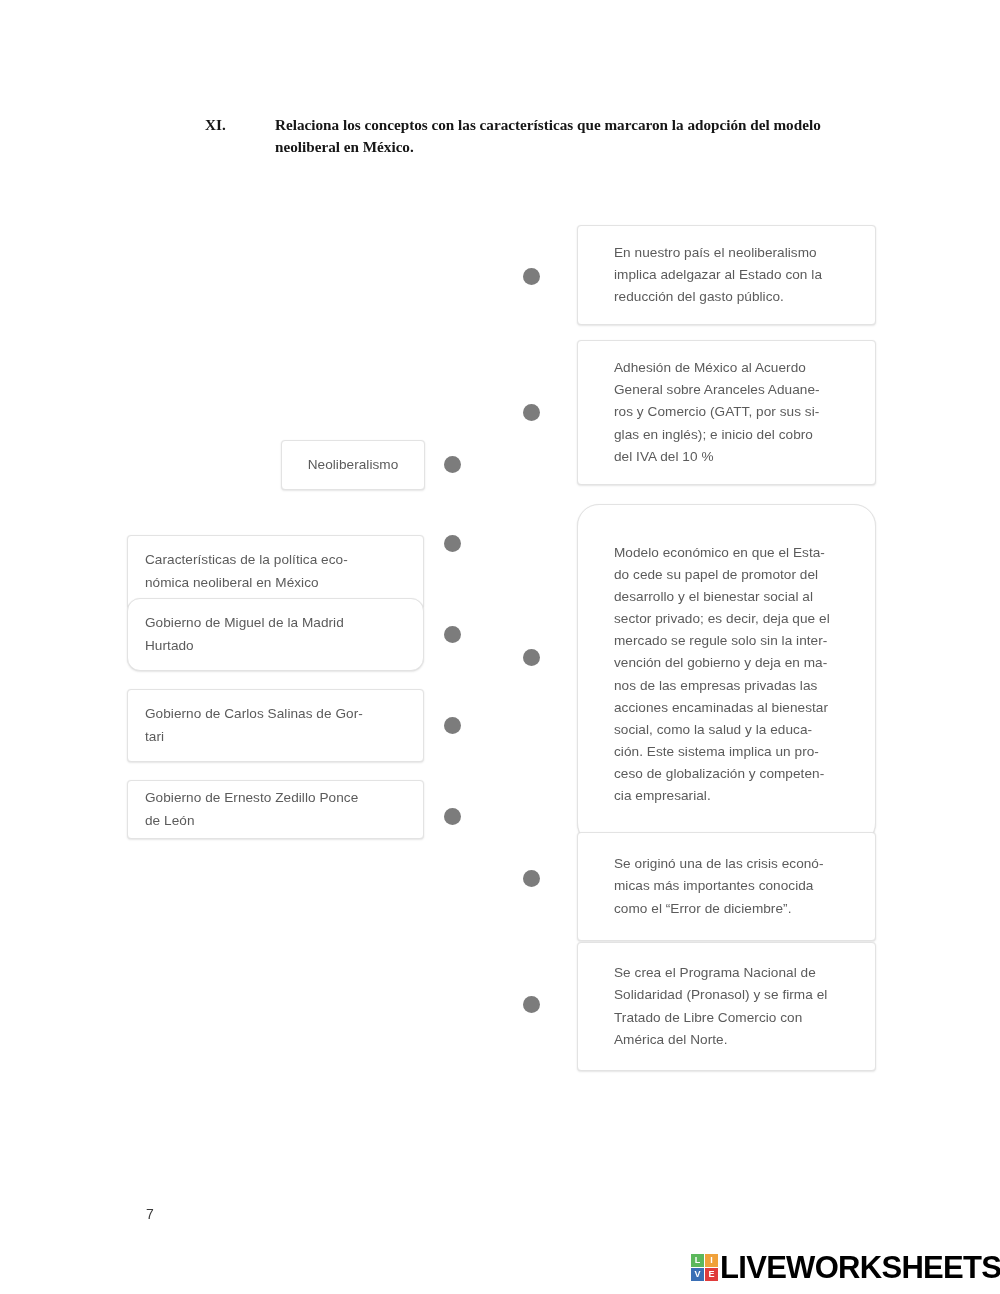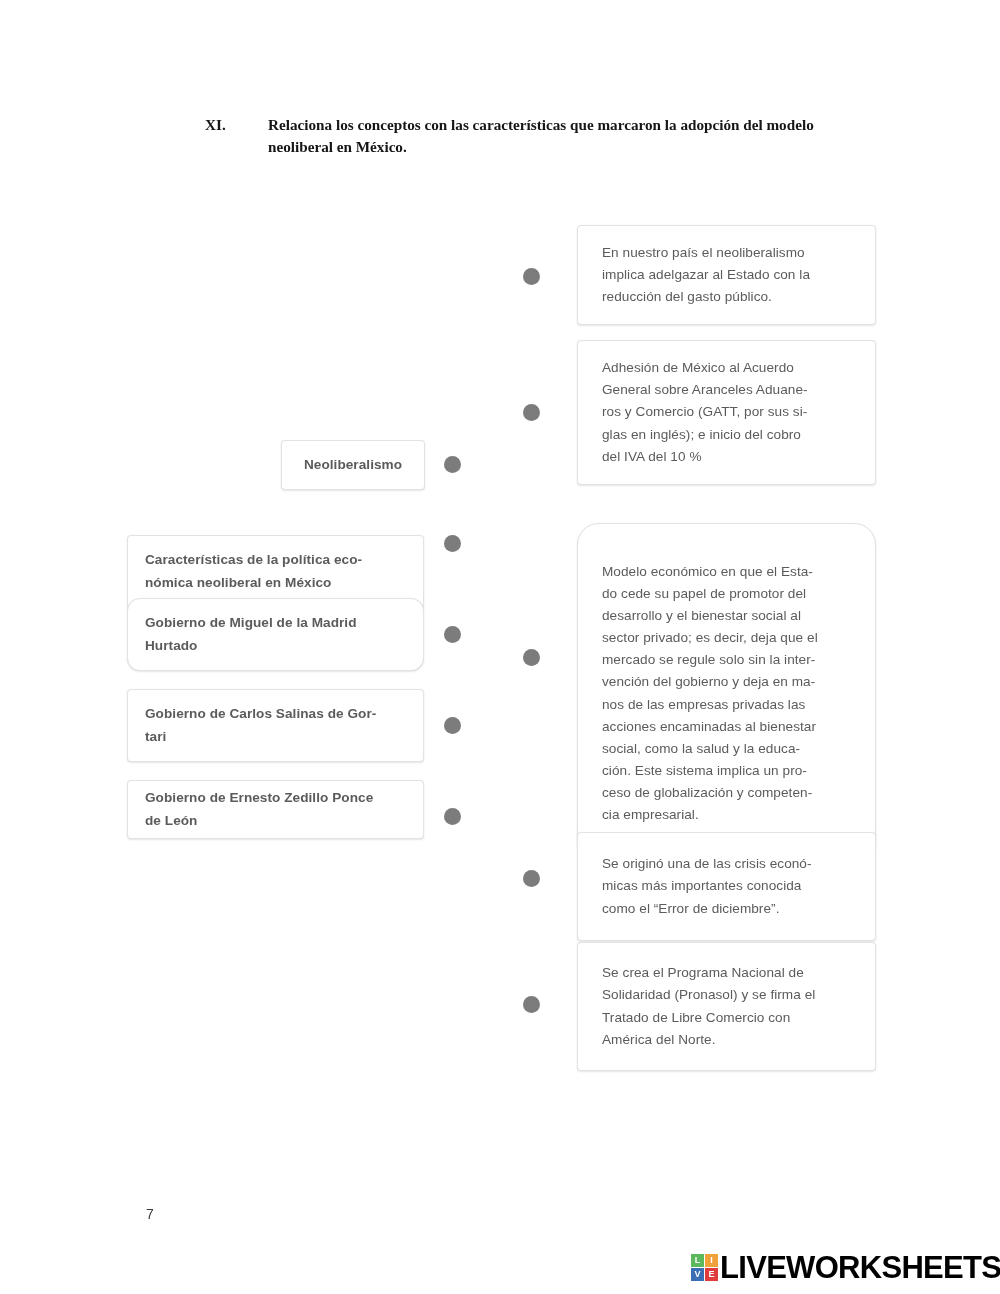--- a/index.html
+++ b/index.html
@@ -26,20 +26,21 @@
     left: 205px;
     top: 114px;
     width: 660px;
     display: flex;
     align-items: flex-start;
     font-family: "Liberation Serif", serif;
     font-weight: bold;
     font-size: 15.2px;
     line-height: 1.42;
     color: #161616;
+    gap: 7px;
   }
   .heading-number {
     width: 63px;
     flex: 0 0 63px;
   }
   .heading-text {
     flex: 1 1 auto;
   }
 
   
@@ -68,29 +69,28 @@
   .card-text {
     display: block;
     width: 100%;
     white-space: pre-line;
   }
 
   
   .card.left {
     padding: 8px 17px;
     justify-content: flex-start;
-    font-weight: bold;
   }
   
   .card.left.centered .card-text {
     text-align: center;
   }
   
   .card.right {
-    padding: 10px 24px;
+    padding: 10px 36px;
     justify-content: flex-start;
   }
 
   
   .dot {
     position: absolute;
     width: 17px;
     height: 17px;
     border-radius: 50%;
     background: #7c7c7c;
@@ -161,21 +161,21 @@
     </div>
 
     <div class="card right" style="left:577px; top:340px; width:299px; height:145px;">
       <span class="card-text">Adhesión de México al Acuerdo
 General sobre Aranceles Aduane-
 ros y Comercio (GATT, por sus si-
 glas en inglés); e inicio del cobro
 del IVA del 10 %</span>
     </div>
 
-    <div class="card right" style="left:577px; top:523px; width:299px; height:341px;border-radius:22px;">
+    <div class="card right" style="left:577px; top:504px; width:299px; height:341px;border-radius:22px;">
       <span class="card-text">Modelo económico en que el Esta-
 do cede su papel de promotor del
 desarrollo y el bienestar social al
 sector privado; es decir, deja que el
 mercado se regule solo sin la inter-
 vención del gobierno y deja en ma-
 nos de las empresas privadas las
 acciones encaminadas al bienestar
 social, como la salud y la educa-
 ción. Este sistema implica un pro-

